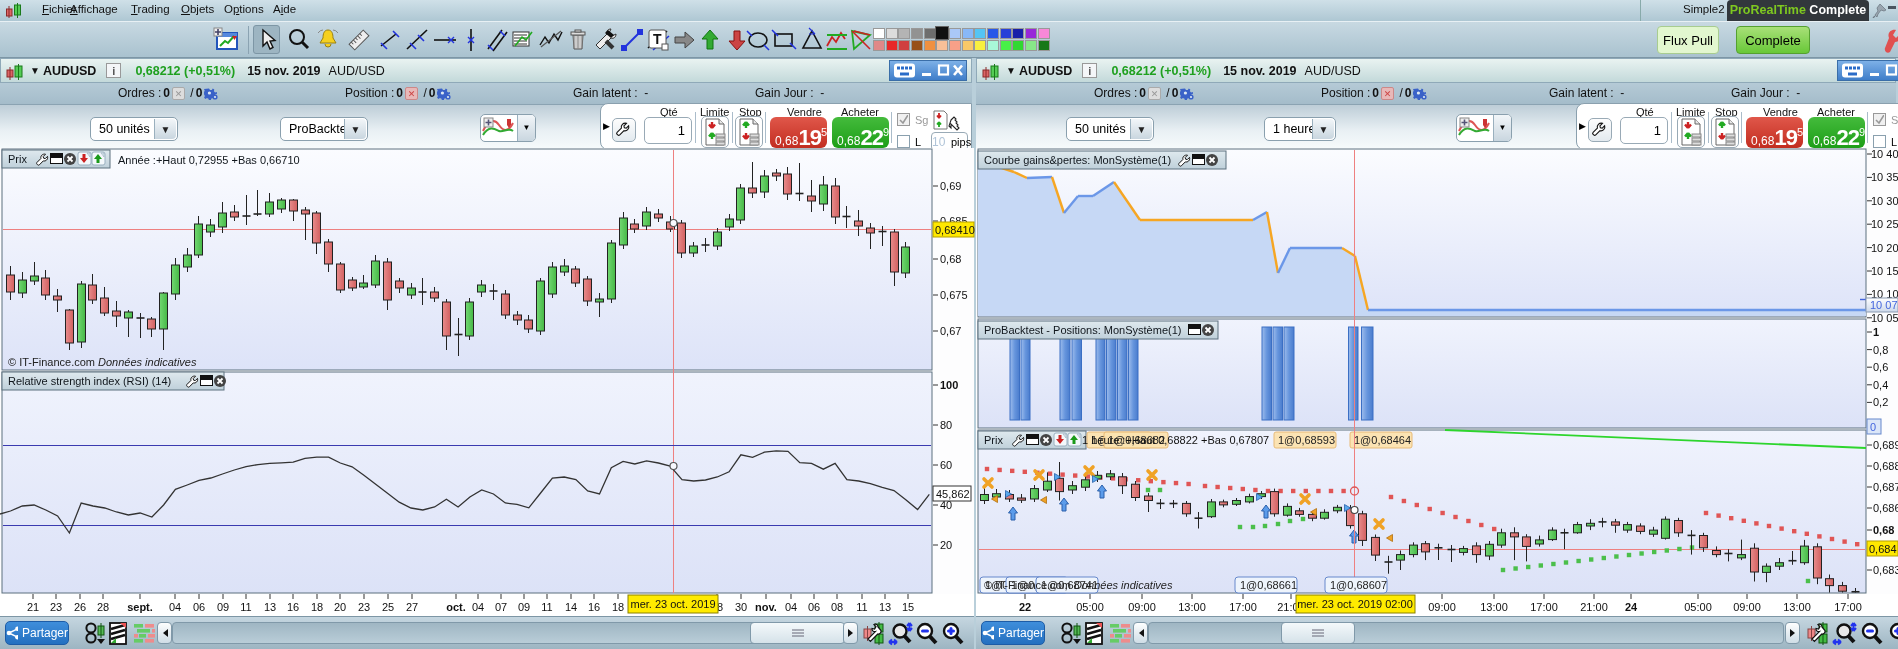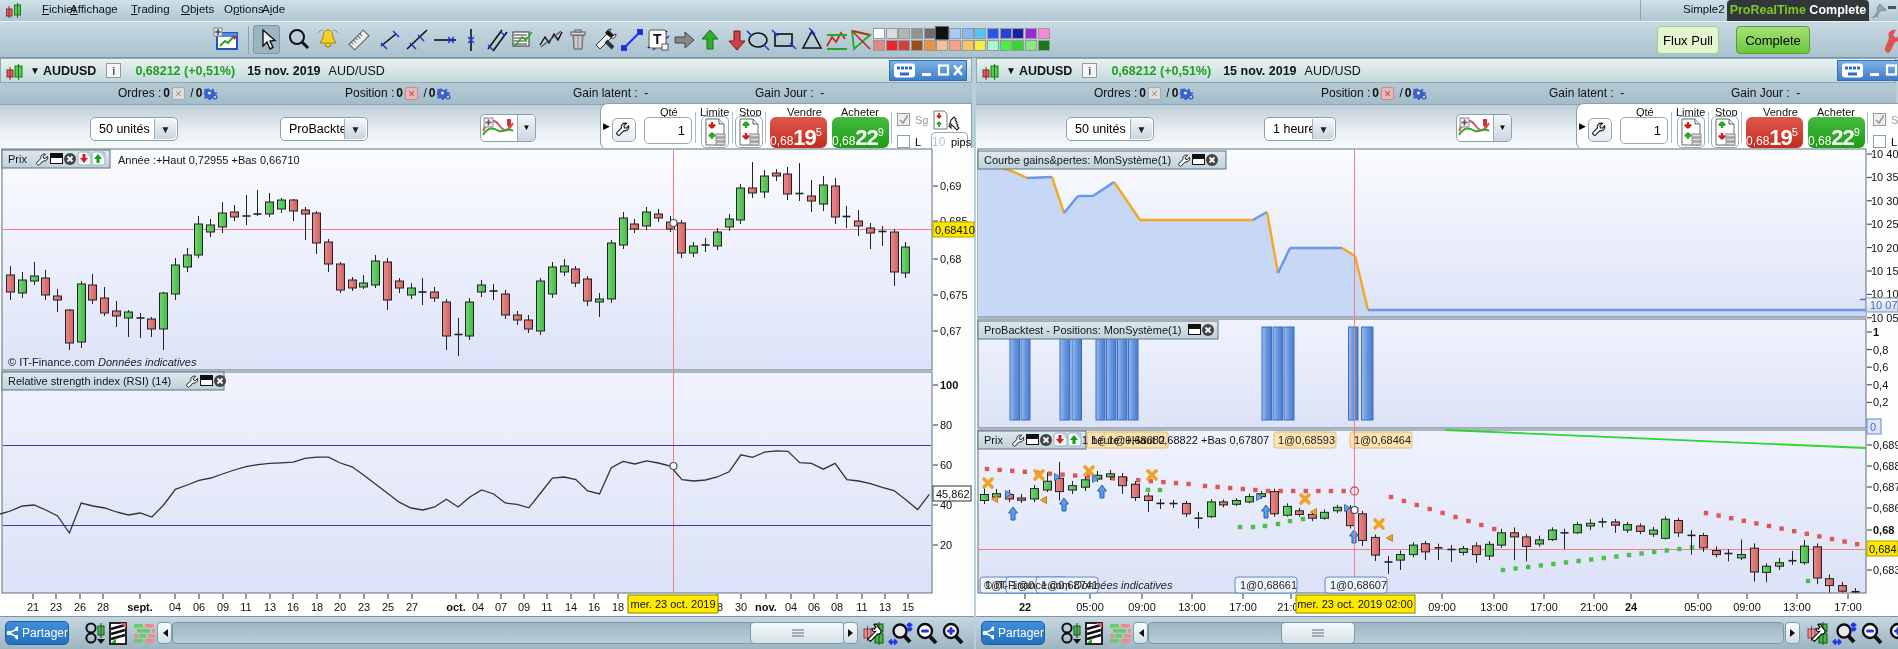--- a/index.html
+++ b/index.html
@@ -18,21 +18,21 @@
 .dd{position:absolute;height:24px;background:#fff;border:1px solid #8aa0ae;border-radius:5px;line-height:22px;padding-left:8px;font-size:12.5px}
 .dd .ddarr{position:absolute;right:1px;top:1px;bottom:1px;width:22px;background:linear-gradient(#f2f6f9,#c9d6df);border-left:1px solid #9ab0be;border-radius:0 4px 4px 0;text-align:center;font-size:10px;line-height:22px;color:#222}
 .chbtn{position:absolute;width:56px;height:28px;background:#fff;border:1px solid #8aa0ae;border-radius:5px}
 .chbtn .ddarr{position:absolute;right:0;top:0;width:18px;background:linear-gradient(#f2f6f9,#c9d6df);border-left:1px solid #9ab0be;border-radius:0 4px 4px 0;text-align:center;font-size:8px;line-height:26px}
 .tradebox{background:#fff;border:1px solid #8aa0ae;border-radius:8px 0 0 8px;font-size:12px}
 .tabarr{position:absolute;left:2px;top:17px;font-size:9px}
 .twrench{position:absolute;left:11px;top:14px;width:24px;height:24px;border:1px solid #99aab6;border-radius:5px;background:linear-gradient(#fdfdfd,#e3eaef)}
 .tlab{position:absolute;font-size:11px;color:#111}
 .qte{position:absolute;left:43px;top:13px;width:48px;height:27px;border:1px solid #99aab6;border-radius:5px;text-align:right;font-size:13px;padding-right:6px;font-family:"Liberation Sans",sans-serif}
 .iconbtn{position:absolute;top:12px;width:28px;height:32px;border:1px solid #99aab6;border-radius:5px;background:#fff;padding:0 0 0 1px}
-.sellbtn,.buybtn{position:absolute;top:13px;width:57px;height:31px;border-radius:6px;color:#fff;font-size:12px;line-height:31px;text-align:left}
+.sellbtn,.buybtn{position:absolute;top:13px;width:57px;height:31px;border-radius:6px;color:#fff;font-size:12px;line-height:31px;text-align:right}
 .sellbtn{left:169px;background:linear-gradient(#e0574a,#c22d20);}
 .buybtn{left:231px;background:linear-gradient(#44bb3c,#1d9e17);}
 .bigd{font-size:22px;font-weight:bold;letter-spacing:-1px}
 .sellbtn sup,.buybtn sup{font-size:11px;vertical-align:9px}
 .vsep{position:absolute;top:8px;width:1px;height:31px;background:#aabcca}
 .cb{position:absolute;width:13px;height:13px;border:1px solid #8aa0ae;background:#fff}
 .cblab{position:absolute;font-size:11px}
 .pipbox{position:absolute;left:330px;top:28px;width:37px;height:19px;border:1px solid #99aab6;border-radius:4px;color:#b0c4d8;font-size:12px;line-height:18px}
 .bbar{background:linear-gradient(#c5d6e0,#9db5c2);border-top:1px solid #7d96a5}
 .partager{position:absolute;left:5px;top:4px;width:64px;height:24px;background:linear-gradient(#3f8edb,#2470c0);border:1px solid #1d5ca6;border-radius:5px;color:#fff;font-size:12px;display:flex;align-items:center;justify-content:center}
@@ -83,21 +83,21 @@
       <rect x="1.5" y="8" width="5.5" height="7" fill="#dd6666" stroke="#8a2a2a"></rect>
       <line x1="4" y1="5" x2="4" y2="17" stroke="#8a2a2a"></line>
       <rect x="9.5" y="4" width="6" height="10" fill="#55cc55" stroke="#1a7a1a"></rect>
       <line x1="12.5" y1="2" x2="12.5" y2="17" stroke="#1a7a1a"></line>
     </svg>
     <span class="mi" style="left:42px"><u>F</u>ichier</span>
     <span class="mi" style="left:70px"><u>A</u>ffichage</span>
     <span class="mi" style="left:131px"><u>T</u>rading</span>
     <span class="mi" style="left:181px"><u>O</u>bjets</span>
     <span class="mi" style="left:224px">O<u>p</u>tions</span>
-    <span class="mi" style="left:262px">A<u>i</u>de</span>
+    <span class="mi" style="left:273px">A<u>i</u>de</span>
     <span class="mi" style="left:1640px;color:#8aa;top:0;height:21px;border-left:1px solid #8aa">&nbsp;</span>
     <span class="mi" style="left:1683px;top:3px">Simple2</span>
     <span class="abs" style="left:1727px;top:0;width:142px;height:28px;background:#32373c;border-radius:4px 4px 0 0;font-size:12.5px;text-align:center;line-height:21px;white-space:nowrap"><b style="color:#7ec820">ProRealTime</b> <b style="color:#fff">Complete</b></span>
     <span class="abs" style="left:1872px;top:3px"><svg width="15" height="15">
         <path d="M8 1 l6 6 -2 1 -3 -1 -3 4 -1 3 -2 -2 3 -4 -1 -3 z" fill="#9aa6b0" stroke="#6e7a84" stroke-width="0.8"></path>
         <line x1="3" y1="13" x2="1" y2="15" stroke="#6e7a84" stroke-width="1.2"></line>
       </svg></span>
     <span class="abs" style="left:1888px;top:6px;width:8px;height:2.5px;background:#4a5560"></span>
   </div>
 <div class="abs toolbar">

